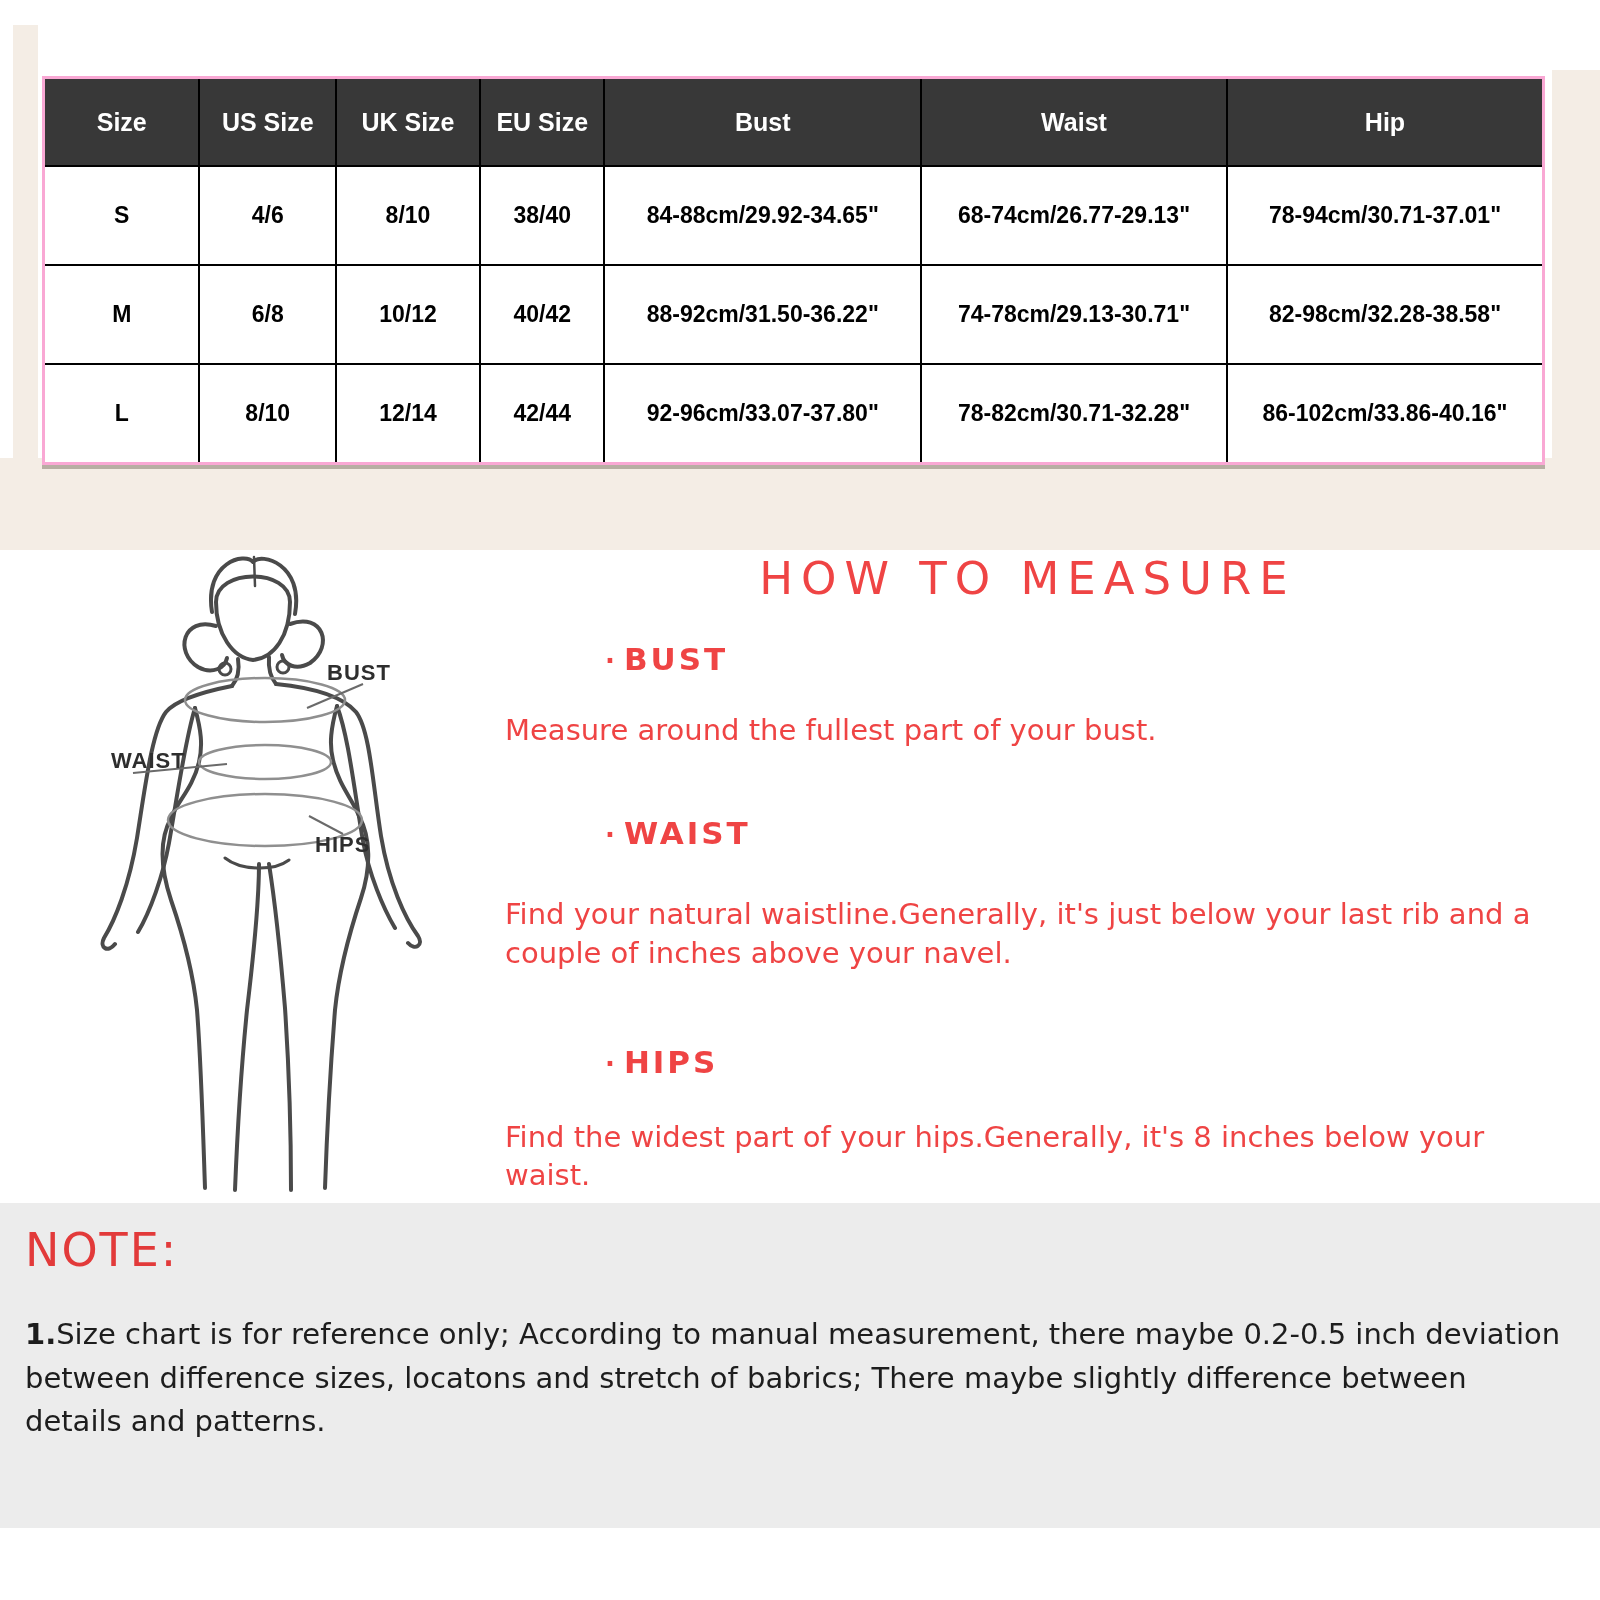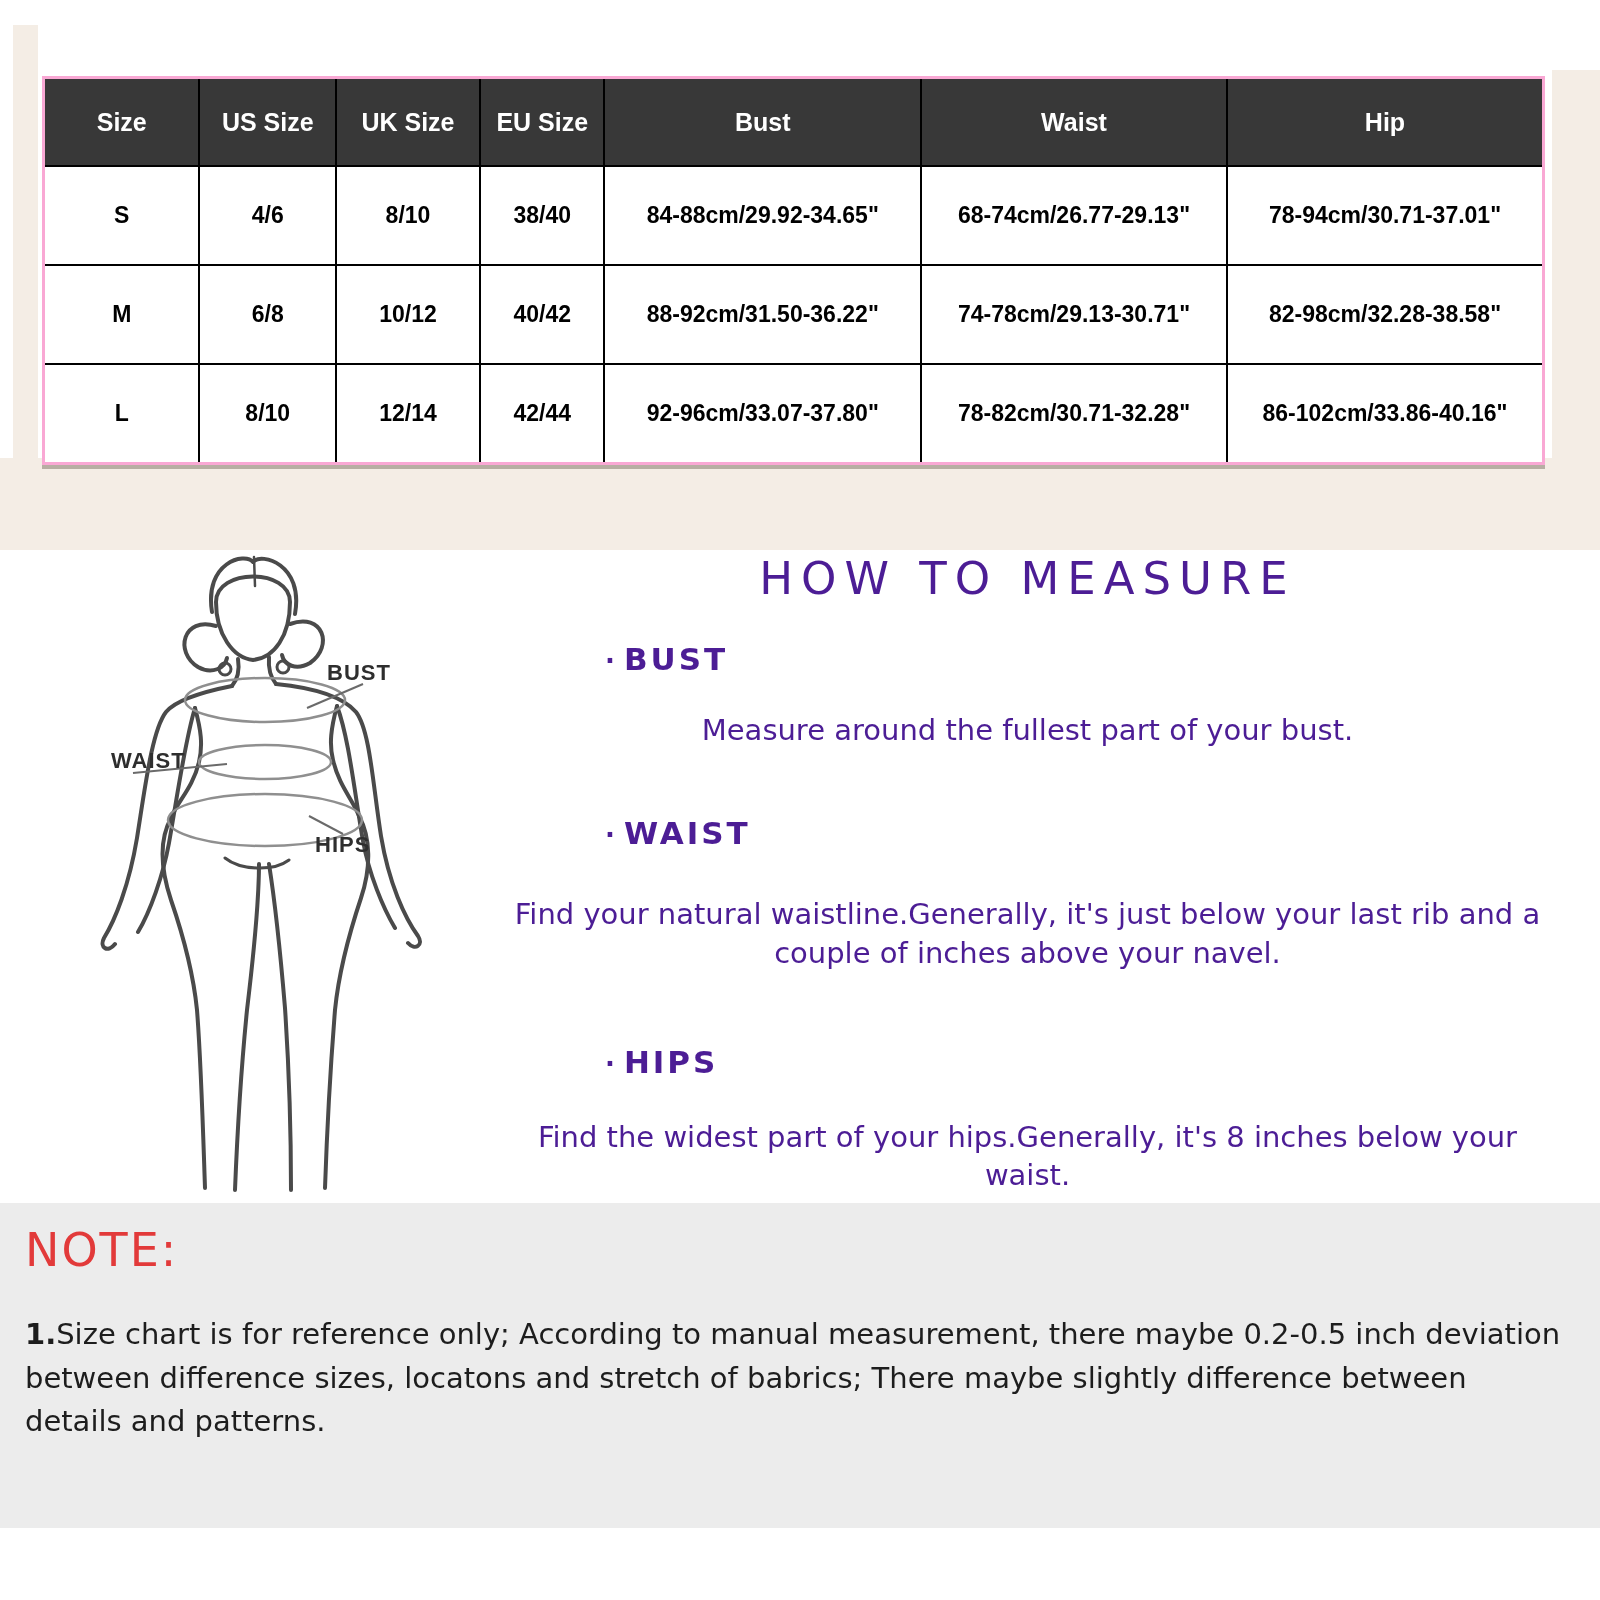--- a/index.html
+++ b/index.html
@@ -25,25 +25,25 @@
   .col-bust{width:21.1%}.col-waist{width:20.4%}.col-hip{width:21.1%}
 
   
   .figure-wrap{position:absolute;left:75px;top:540px;width:420px;height:660px;}
   .figure-wrap svg{width:100%;height:100%;}
   .figure-wrap text{font-family:"Liberation Sans",sans-serif;font-weight:bold;
     font-size:22px;fill:#2e2e2e;letter-spacing:1px;}
 
   
   .measure{position:absolute;left:505px;top:552px;width:1045px;
-    font-family:"DejaVu Sans",sans-serif;color:#4c1d95;}
+    font-family:"DejaVu Sans",sans-serif;color:#ef4444;}
   .measure-title{font-size:45px;letter-spacing:8px;text-align:center;font-weight:500;}
   .m-head{font-size:31px;font-weight:600;letter-spacing:3px;margin-left:100px;}
   .m-head .dot{font-size:26px;margin-right:6px;}
-  .m-text{font-size:29px;line-height:1.32;text-align:center;}
+  .m-text{font-size:29px;line-height:1.32;}
   .m-head.bust{margin-top:36px;}
   .m-text.bust{margin-top:34px;}
   .m-head.waist{margin-top:66px;}
   .m-text.waist{margin-top:44px;}
   .m-head.hips{margin-top:72px;}
   .m-text.hips{margin-top:38px;}
 
   
   .note{position:absolute;left:0;top:1203px;width:1600px;height:325px;background:#ececec;
     font-family:"DejaVu Sans",sans-serif;box-sizing:border-box;padding:20px 28px 14px 25px;}

